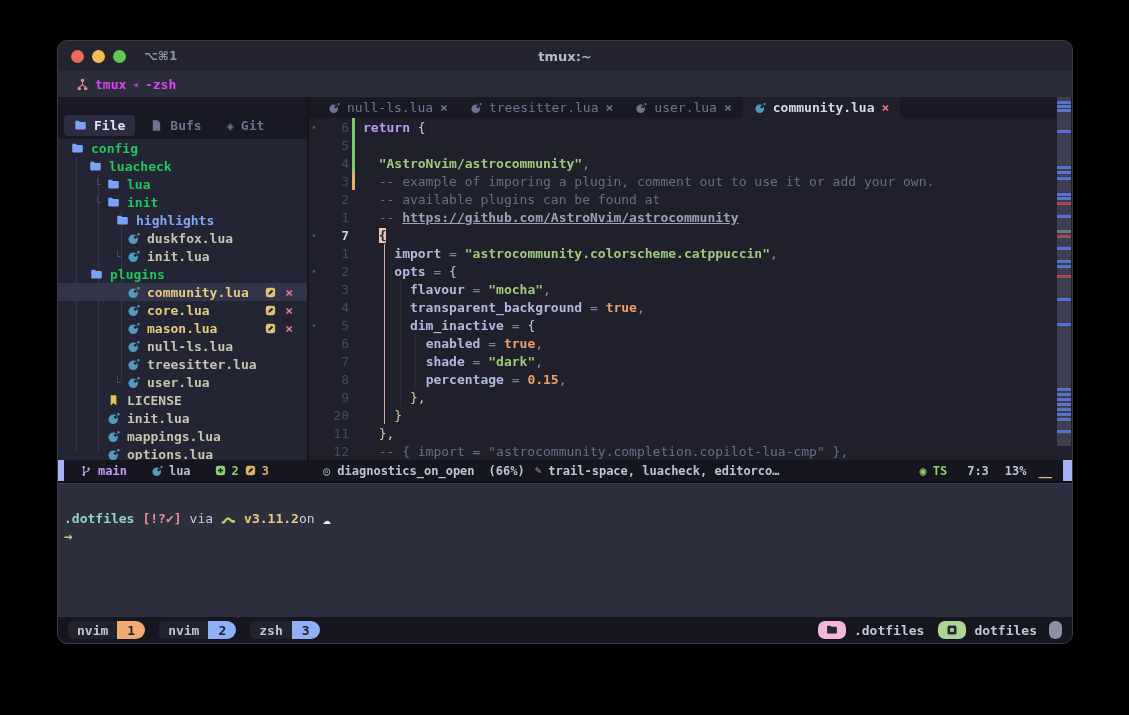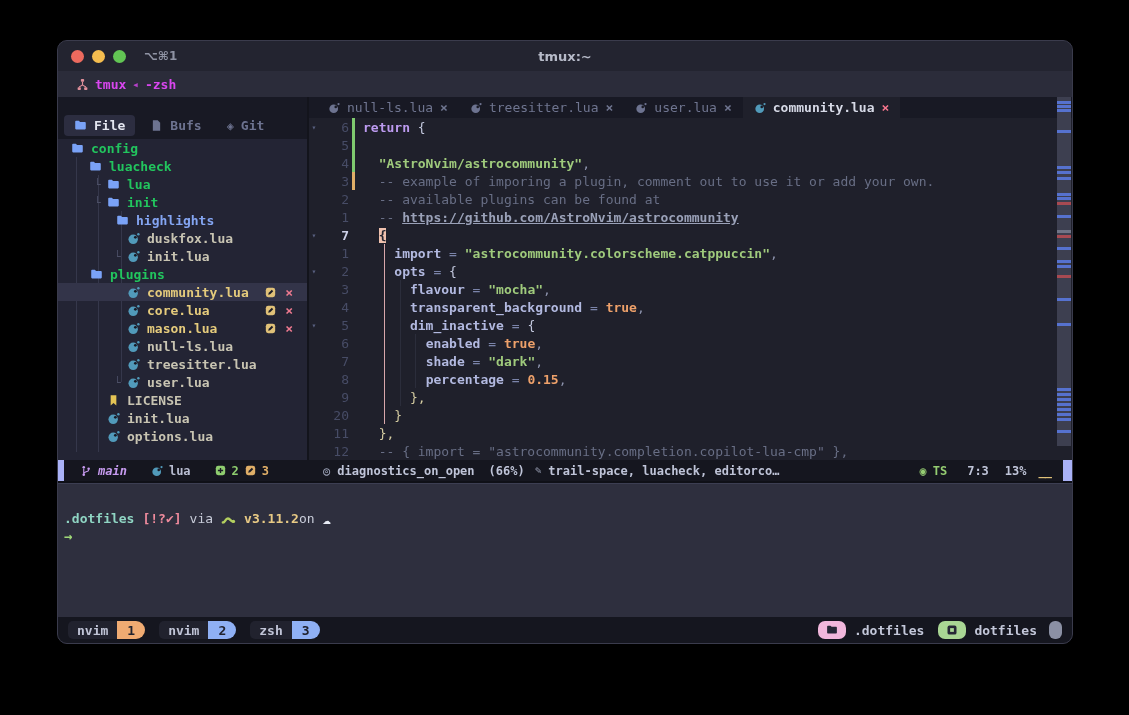--- a/index.html
+++ b/index.html
@@ -83,21 +83,21 @@
   .g-b{left:108px;top:216px;height:54px;background:#2b2d3b;}
   .sbar{position:absolute;right:1px;top:0;width:14px;height:349px;background:#3d3f50;z-index:5;}
   .smark{position:absolute;left:0;right:0;height:3px;}
   .m-b{background:#5672cf}.m-r{background:#a84a52}.m-g{background:#707486}
 
   
   .statusline{height:21px;background:#15161f;display:flex;align-items:center;flex:none;
               font-size:12px;font-weight:bold;color:#bfc4d8;}
   .sl-block{width:6px;height:21px;background:#a9b1f6;flex:none;}
   .sl-block.right{width:9px;margin-left:12px;}
-  .sl-branch{color:#c79bf0;display:flex;align-items:center;gap:6px;margin-left:16px;font-style:italic;}
+  .sl-branch{color:#c79bf0;display:flex;align-items:center;gap:6px;margin-left:16px;}
   .sl-branch svg{width:12px;height:12px;}
   .sl-ft{display:flex;align-items:center;gap:6px;margin-left:24px;color:#b9bed2;}
   .sl-ft svg{width:12px;height:12px;color:#519aba;}
   .sl-git{display:flex;align-items:center;gap:6px;margin-left:24px;}
   .sl-gicon{display:flex}.sl-gicon svg{width:11px;height:11px;}
   .ic-add{color:#8fce6f}.ic-chg{color:#e0af68}
   .gadd{color:#8fce6f}.gchg{color:#e0af68}
   .sl-diag{display:flex;align-items:center;gap:7px;margin-left:54px;}
   .diag-icon{color:#9aa0b5;font-size:12px;}
   .sl-prog{margin-left:14px;}
@@ -365,20 +365,30 @@
           </div>
           <div class="trow" style="padding-left: 48px;">
             <span class="ticon i-lua">
               <svg viewBox="0 0 16 16">
                 <circle cx="7.6" cy="9" r="5.8" fill="currentColor"></circle>
                 <circle cx="10.3" cy="6.5" r="1.7" fill="#181923"></circle>
                 <circle cx="14" cy="2.8" r="1.5" fill="currentColor"></circle>
               </svg>
             </span>
             <span class="tname c-file">init.lua</span>
+          </div>
+          <div class="trow" style="padding-left: 48px;">
+            <span class="ticon i-lua">
+              <svg viewBox="0 0 16 16">
+                <circle cx="7.6" cy="9" r="5.8" fill="currentColor"></circle>
+                <circle cx="10.3" cy="6.5" r="1.7" fill="#181923"></circle>
+                <circle cx="14" cy="2.8" r="1.5" fill="currentColor"></circle>
+              </svg>
+            </span>
+            <span class="tname c-file">mappings.lua</span>
           </div>
           <div class="trow" style="padding-left: 48px;">
             <span class="ticon i-lua">
               <svg viewBox="0 0 16 16">
                 <circle cx="7.6" cy="9" r="5.8" fill="currentColor"></circle>
                 <circle cx="10.3" cy="6.5" r="1.7" fill="#181923"></circle>
                 <circle cx="14" cy="2.8" r="1.5" fill="currentColor"></circle>
               </svg>
             </span>
             <span class="tname c-file">options.lua</span>

